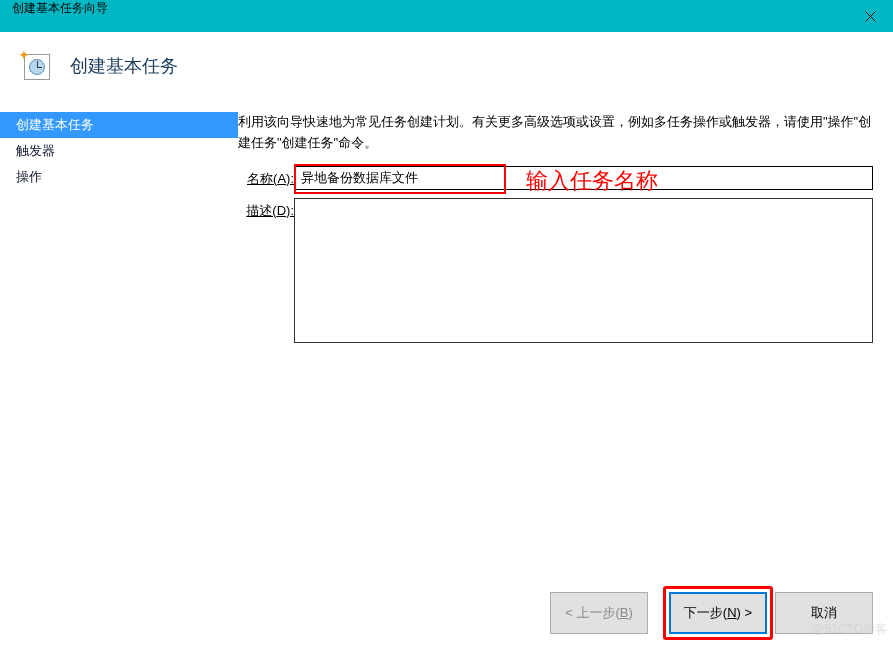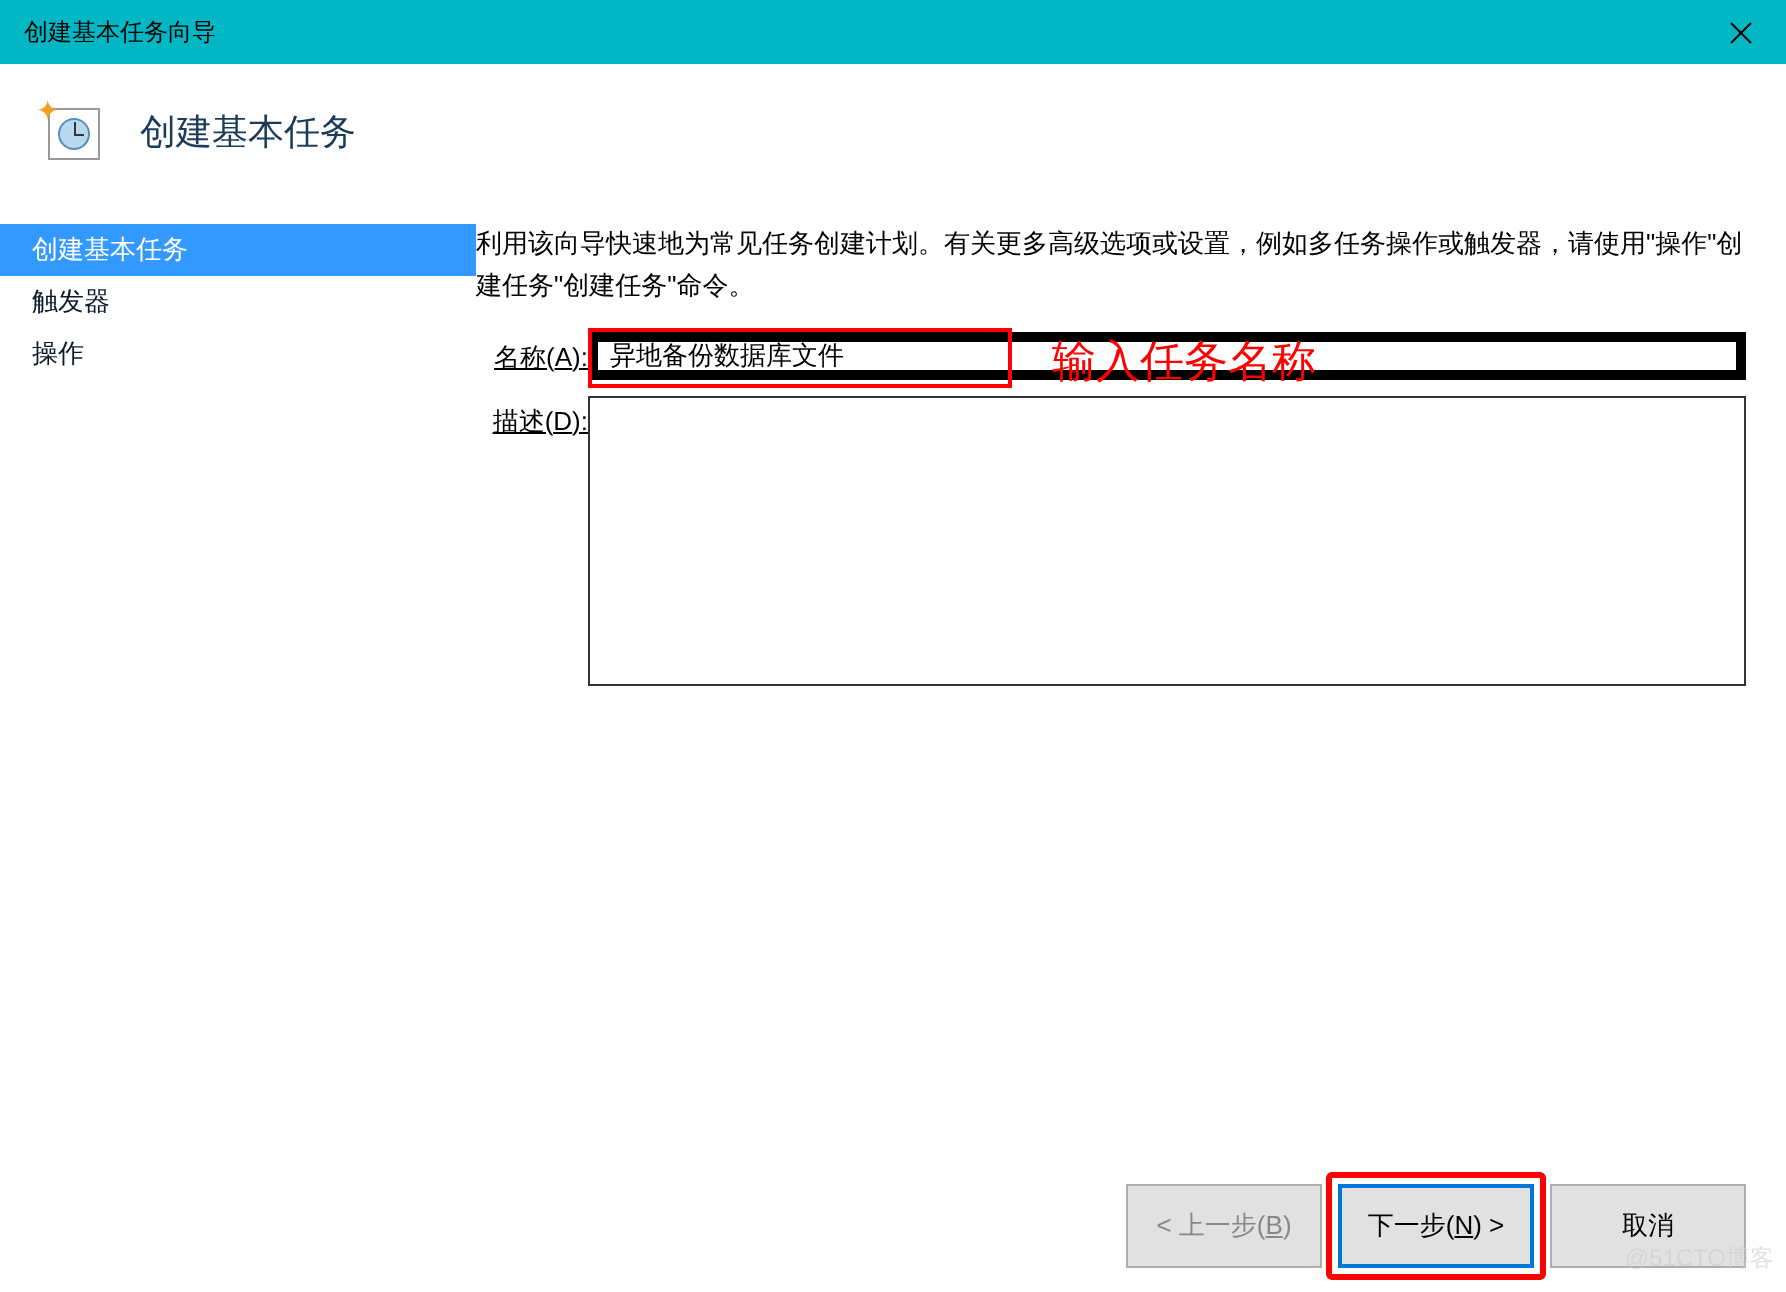--- a/index.html
+++ b/index.html
@@ -14,21 +14,20 @@
       color: #000;
       width: 893px;
       height: 646px;
       overflow: hidden;
       position: relative;
     }
     .titlebar {
       height: 32px;
       background: #00b7c3;
       display: flex;
-      align-items: center;
       padding-left: 12px;
       color: #000;
       font-size: 12px;
       position: relative;
     }
     .close-btn {
       position: absolute;
       right: 0;
       top: 0;
       width: 46px;
@@ -146,21 +145,21 @@
     }
     .form-label {
       width: 56px;
       text-align: right;
       padding-top: 4px;
       font-size: 13px;
       text-decoration: underline;
     }
     .form-input {
       flex: 1;
-      border: 5px solid #000000;
+      border: 1px solid #000000;
       padding: 3px 6px;
       font-size: 13px;
       font-family: inherit;
       height: 24px;
       outline: none;
     }
     .name-annotation {
       position: absolute;
       border: 2px solid #ff0000;
       pointer-events: none;
@@ -220,20 +219,21 @@
       border: 3px solid #ff0000;
       border-radius: 3px;
       left: -6px;
       top: -6px;
       right: -6px;
       bottom: -6px;
       pointer-events: none;
     }
     .next-wrapper {
       position: relative;
+      margin-left: 13px;
     }
     .watermark {
       position: absolute;
       bottom: 8px;
       right: 6px;
       color: #ccc;
       font-size: 12px;
       opacity: 0.6;
       pointer-events: none;
     }

